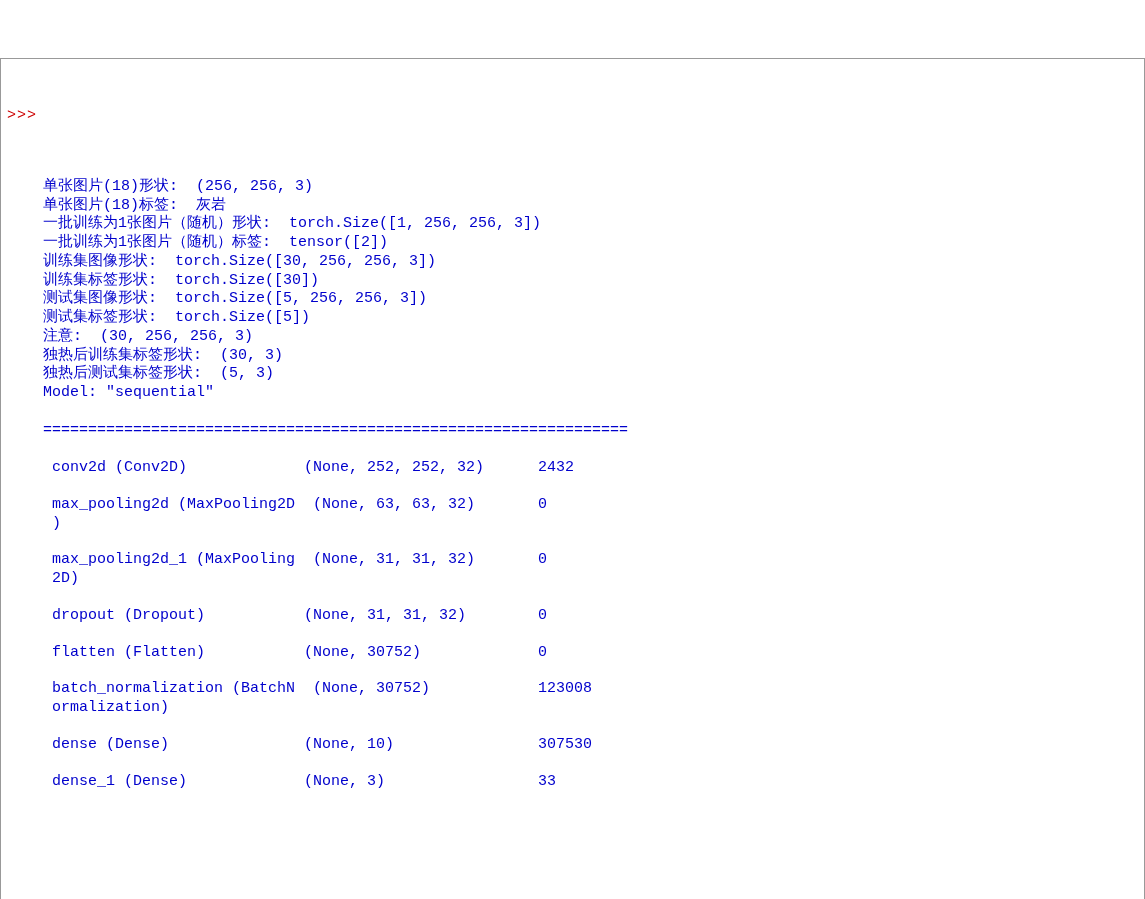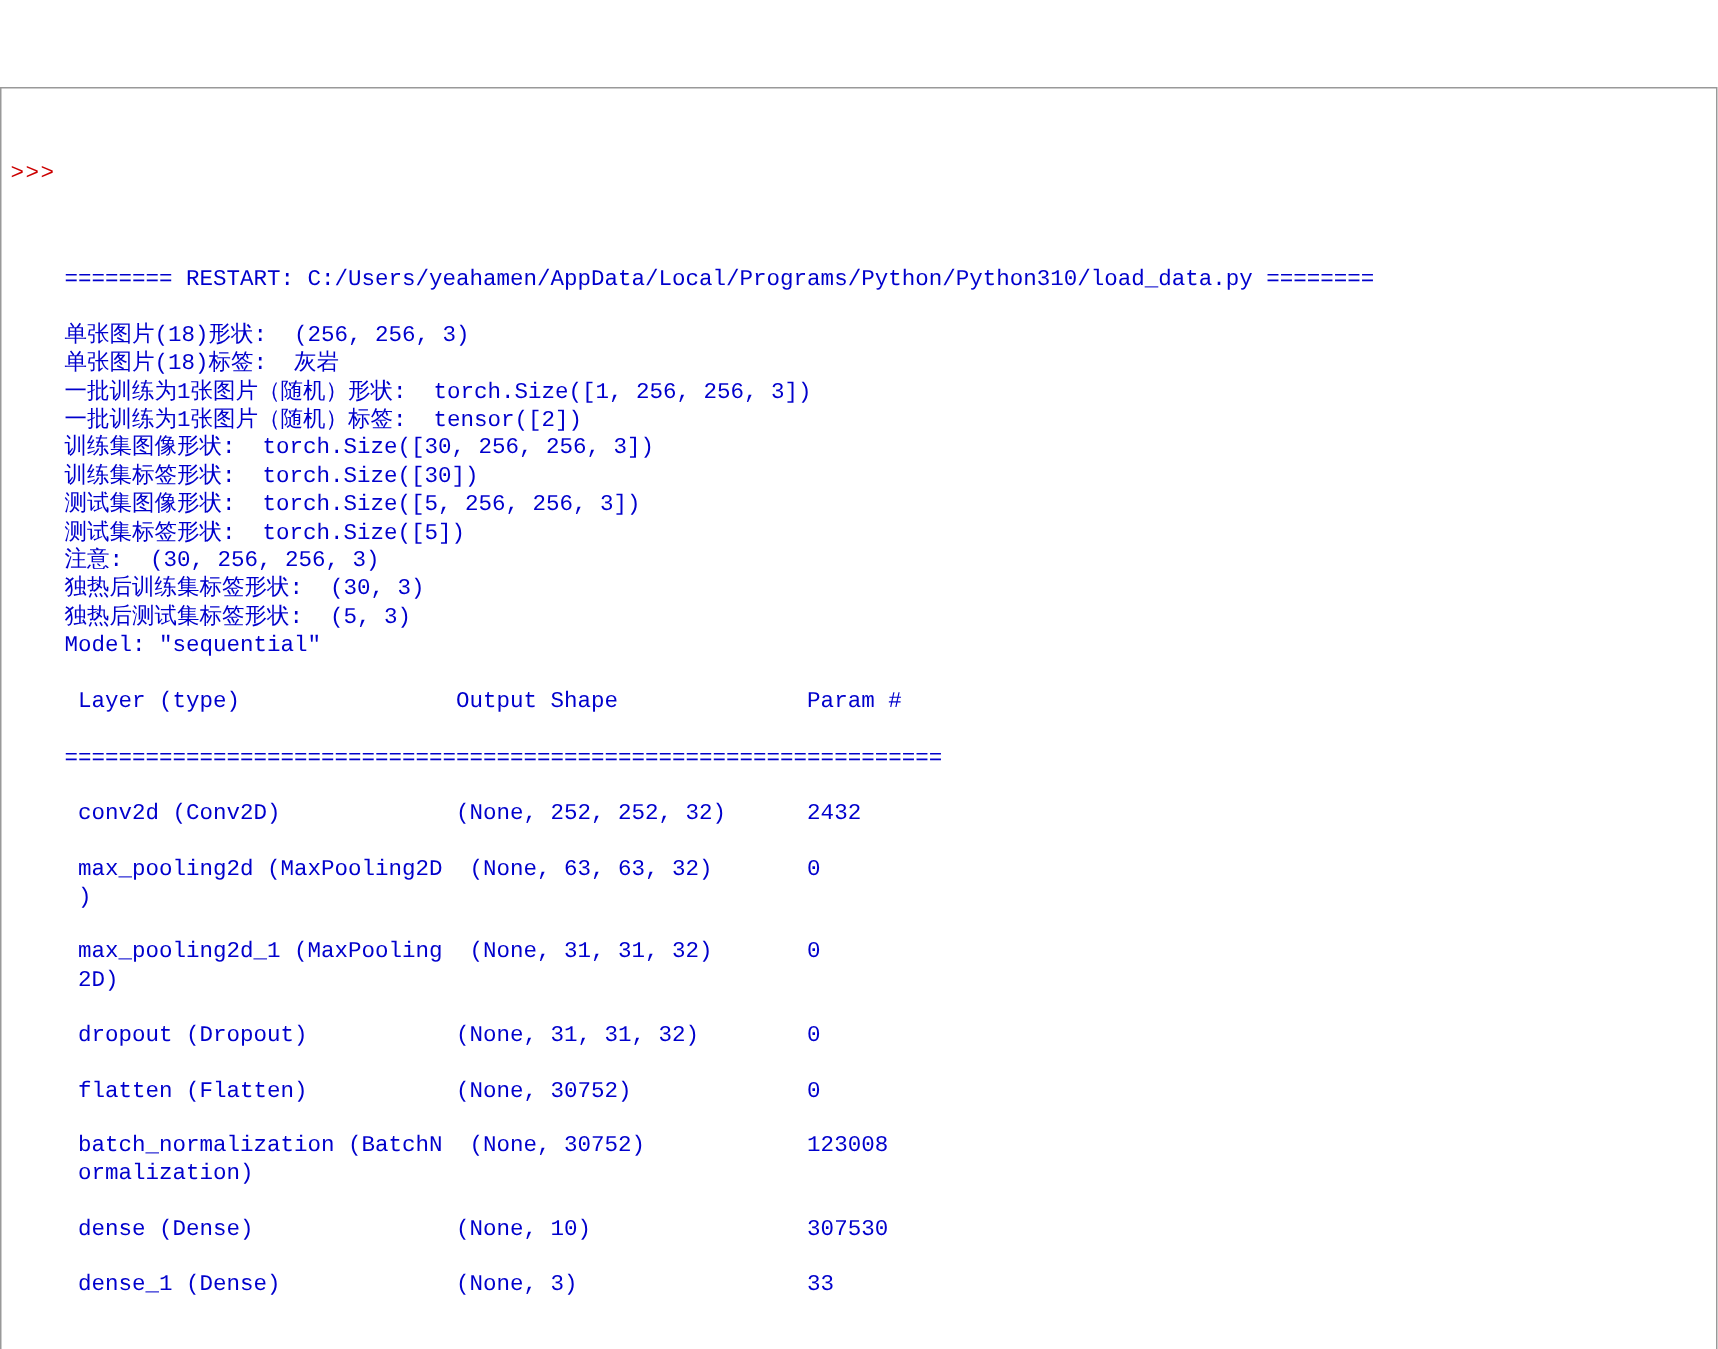--- a/index.html
+++ b/index.html
@@ -44,23 +44,21 @@
     }
   </style>
 </head>
 <body>
 
 
 <div class="window">
   <div class="content">
     <span class="prompt">&gt;&gt;&gt;</span>
     <div class="main">
-<div class="line">======== RESTART: C:/Users/yeahamen/AppData/Local/Programs/Python/Python310/load_data.py ========</div>
 <div id="preamble"><div class="line">单张图片(18)形状:  (256, 256, 3)</div><div class="line">单张图片(18)标签:  灰岩</div><div class="line">一批训练为1张图片（随机）形状:  torch.Size([1, 256, 256, 3])</div><div class="line">一批训练为1张图片（随机）标签:  tensor([2])</div><div class="line">训练集图像形状:  torch.Size([30, 256, 256, 3])</div><div class="line">训练集标签形状:  torch.Size([30])</div><div class="line">测试集图像形状:  torch.Size([5, 256, 256, 3])</div><div class="line">测试集标签形状:  torch.Size([5])</div><div class="line">注意:  (30, 256, 256, 3)</div><div class="line">独热后训练集标签形状:  (30, 3)</div><div class="line">独热后测试集标签形状:  (5, 3)</div><div class="line">Model: "sequential"</div></div>
-<div class="line"> Layer (type)                Output Shape              Param #   </div>
 <div class="line">=================================================================</div>
 <div id="tablebody"><div class="line"> conv2d (Conv2D)             (None, 252, 252, 32)      2432      </div><div class="line"></div><div class="line"> max_pooling2d (MaxPooling2D  (None, 63, 63, 32)       0         </div><div class="line"> )                                                               </div><div class="line"></div><div class="line"> max_pooling2d_1 (MaxPooling  (None, 31, 31, 32)       0         </div><div class="line"> 2D)                                                             </div><div class="line"></div><div class="line"> dropout (Dropout)           (None, 31, 31, 32)        0         </div><div class="line"></div><div class="line"> flatten (Flatten)           (None, 30752)             0         </div><div class="line"></div><div class="line"> batch_normalization (BatchN  (None, 30752)            123008    </div><div class="line"> ormalization)                                                   </div><div class="line"></div><div class="line"> dense (Dense)               (None, 10)                307530    </div><div class="line"></div><div class="line"> dense_1 (Dense)             (None, 3)                 33        </div></div>
 
 
 
 
     </div>
   </div>
   
 </div>

